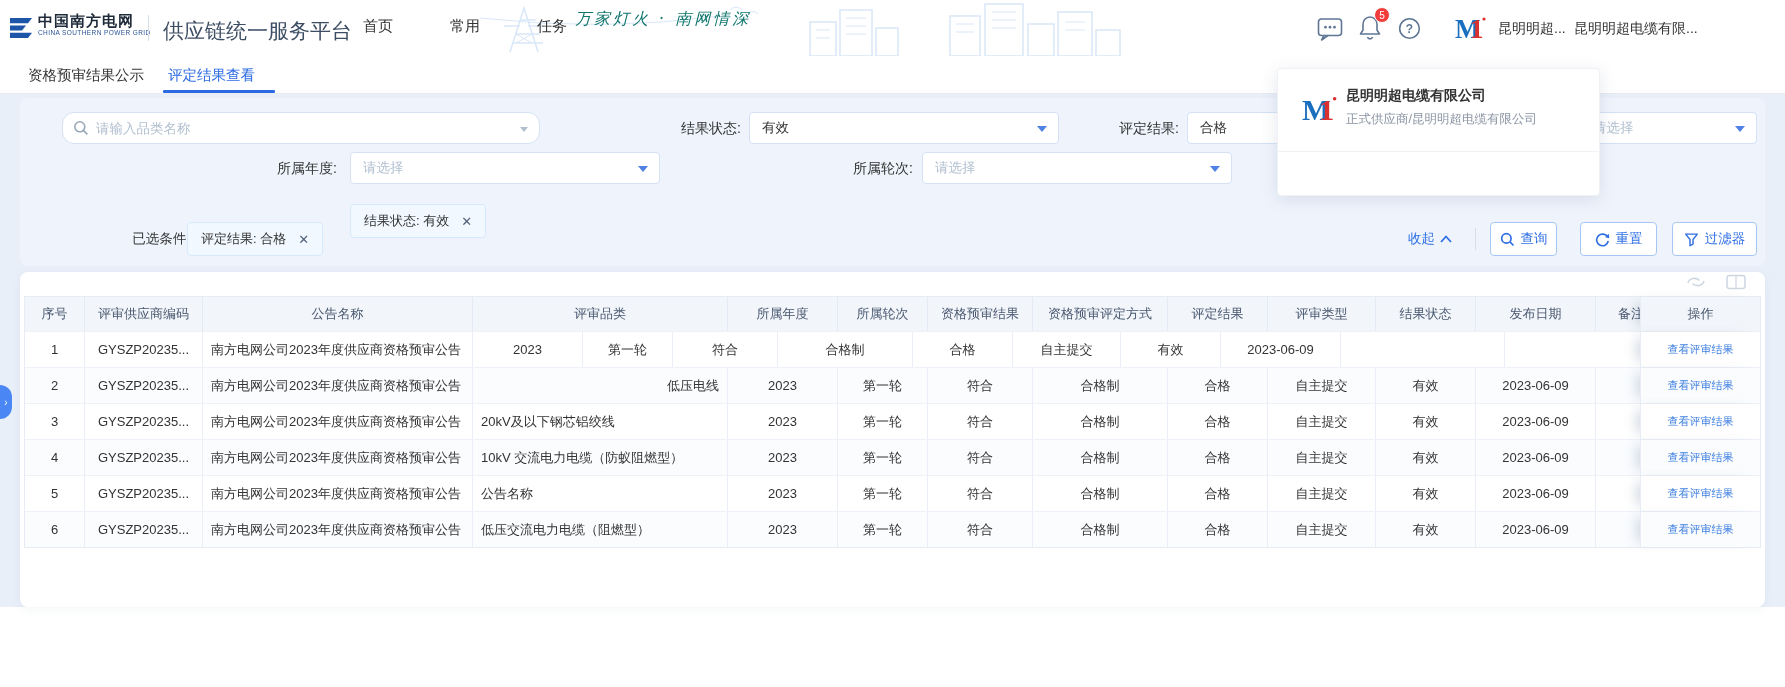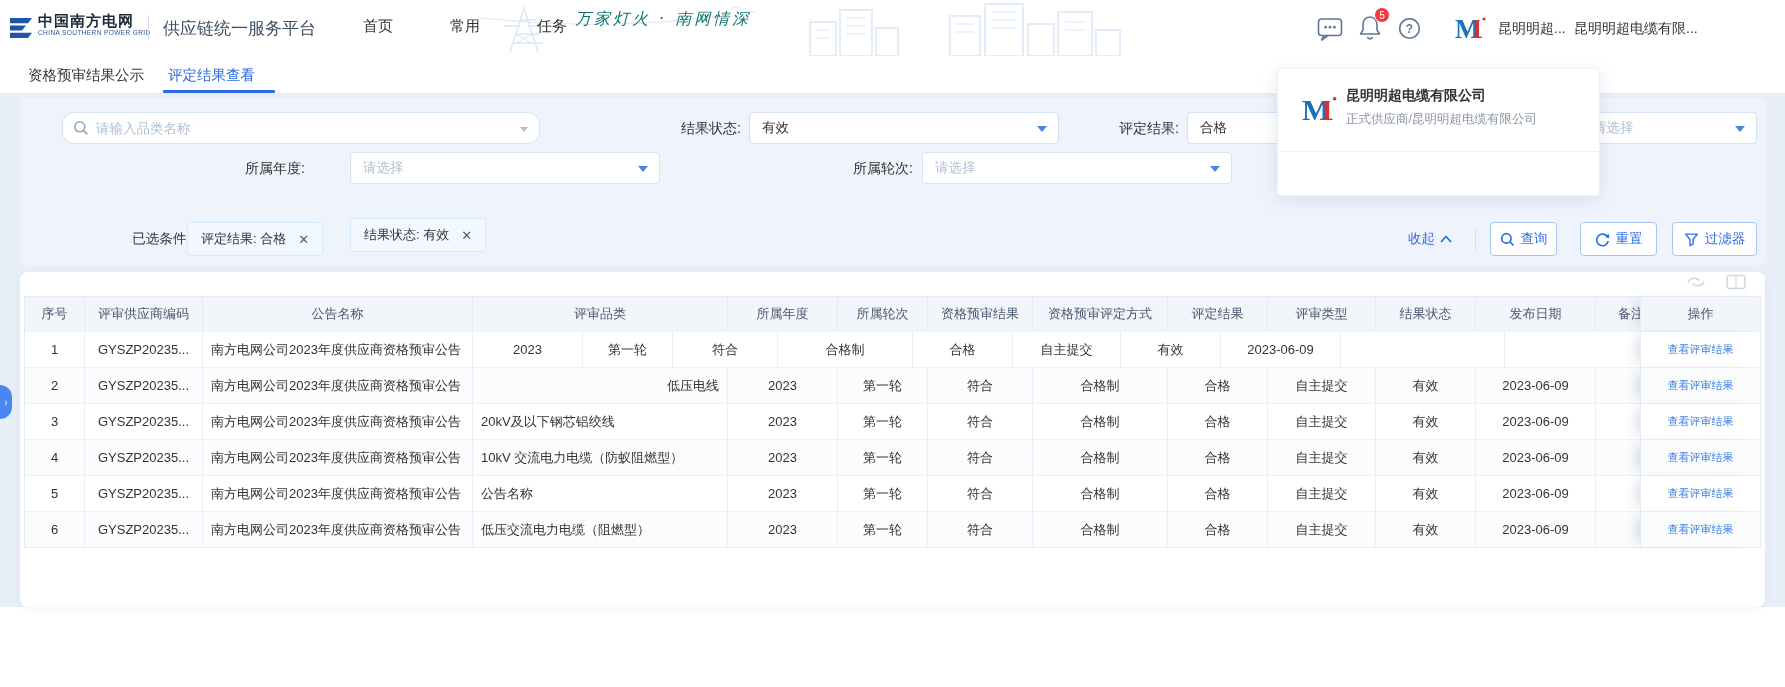--- a/index.html
+++ b/index.html
@@ -10,21 +10,21 @@
     color:#333; font-size:14px;
   }
   .abs { position:absolute; }
   .nowrap { white-space:nowrap; }
 
   
   #app-header { position:absolute; left:0; top:0; width:1785px; height:57px; background:#fff; z-index:30; }
   .brand-cn { font-size:15px; font-weight:bold; color:#1e2a3a; letter-spacing:1px; line-height:16px; }
   .brand-en { font-size:6.5px; color:#2a5496; letter-spacing:.4px; }
   .v-div { position:absolute; width:1px; background:#d9dfe8; }
-  .platform-title { font-size:17px; color:#3d4d63; }
+  .platform-title { font-size:21px; color:#3d4d63; }
   .nav-item { font-size:15px; color:#333; cursor:pointer; margin-right:57px; }
   .slogan { font-family:"DejaVu Serif","Liberation Serif",serif; font-style:italic;
             font-size:16px; color:#0f766e; letter-spacing:3px; }
   .hdr-icon { cursor:pointer; }
   .badge { position:absolute; min-width:16px; height:16px; border-radius:8px; background:#f23c3c;
            color:#fff; font-size:10px; line-height:16px; text-align:center; padding:0 4px; border:1px solid #fff; }
   .user-text { font-size:14px; color:#333; cursor:pointer; white-space:nowrap; }
 
   
   #tab-bar { position:absolute; left:0; top:57px; width:1785px; height:37px; background:#fff;
@@ -193,39 +193,39 @@
     <div class="select" style="left:1167px;top:14px;width:310px">
       <span>合格</span>
       <i class="caret"></i>
     </div>
 
     <div class="select" style="left:1560px;top:14px;width:177px">
       <span class="ph">请选择</span>
       <i class="caret"></i>
     </div>
 
-    <div class="f-label" style="left:180px;top:54px;width:105px">所属年度:</div>
+    <div class="f-label" style="left:212px;top:54px;width:105px">所属年度:</div>
     <div class="select" style="left:330px;top:54px;width:310px">
       <span class="ph">请选择</span>
       <i class="caret"></i>
     </div>
 
     <div class="f-label" style="left:788px;top:54px;width:105px">所属轮次:</div>
     <div class="select" style="left:902px;top:54px;width:310px">
       <span class="ph">请选择</span>
       <i class="caret"></i>
     </div>
 
     <div class="f-label" style="left:65px;top:125px;width:105px;font-size:13.5px">已选条件:</div>
     <div id="chips">
         <div class="chip" style="left: 167px; top: 124px;">
           <span>评定结果: 合格</span>
           <span class="x">✕</span>
         </div>
-        <div class="chip" style="left: 330px; top: 120px;">
+        <div class="chip" style="left: 330px; top: 106px;">
           <span>结果状态: 有效</span>
           <span class="x">✕</span>
         </div>
       </div>
 
     <div class="collapse" style="left:1388px;top:124px">
       <span>收起</span>
       <svg width="12" height="8" viewBox="0 0 12 8">
         <polyline points="1,7 6,1.5 11,7" fill="none" stroke="#2f6fe4" stroke-width="1.8"></polyline>
       </svg>

